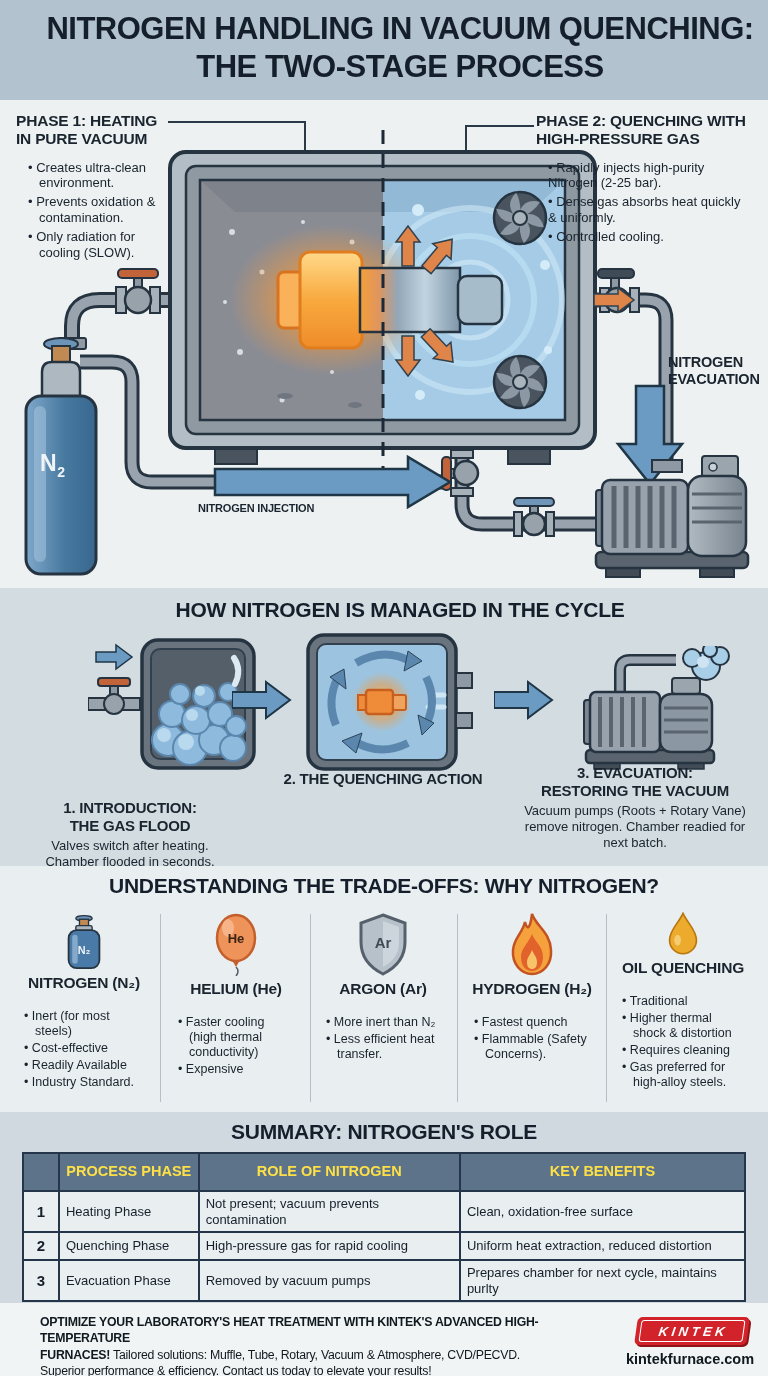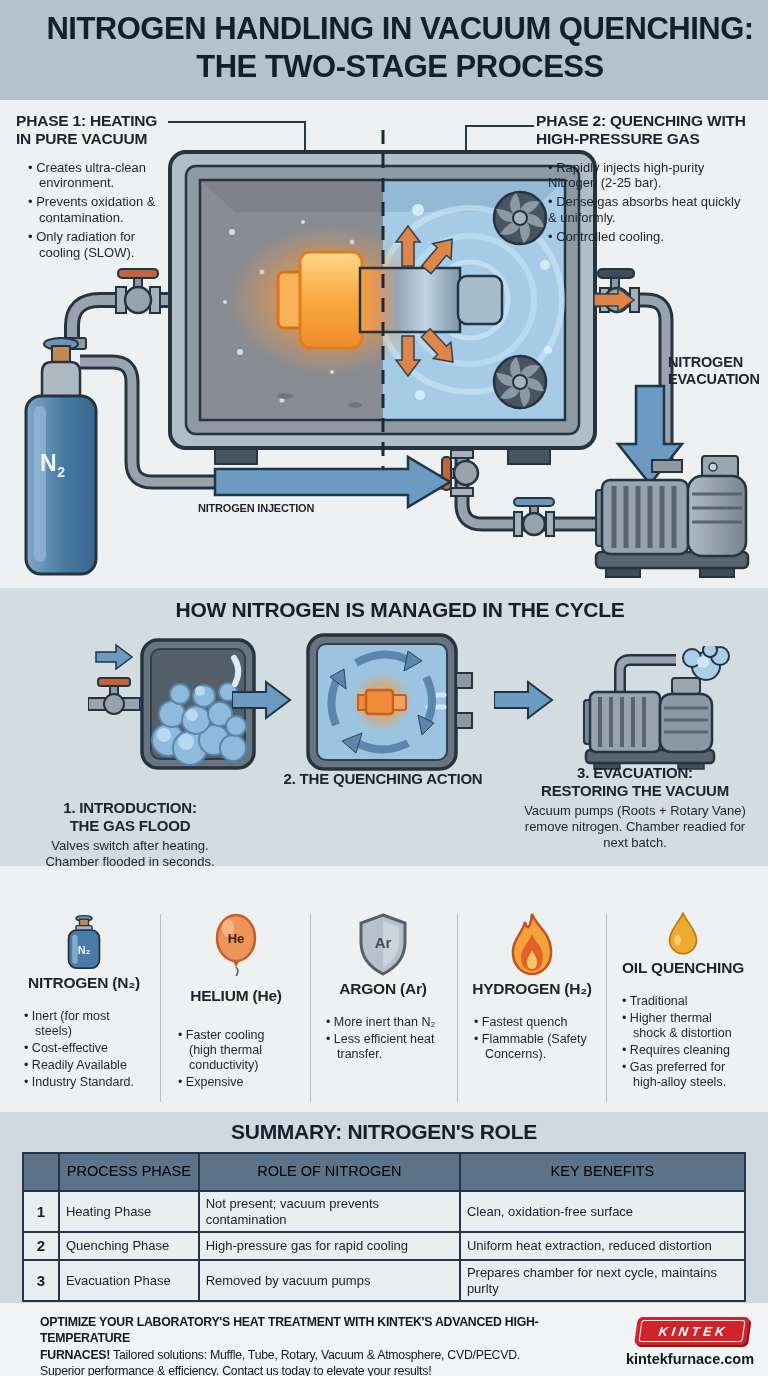--- a/index.html
+++ b/index.html
@@ -41,34 +41,34 @@
   .cap2{left:258px;top:182px;width:250px;}
   .cap3{left:512px;top:176px;width:246px;}
   
   .sec3{left:0;top:866px;width:768px;height:246px;background:#e9eef0;}
   .sec3 .sec-h{left:0;top:8px;}
   .tcol{top:46px;height:192px;display:flex;flex-direction:column;align-items:center;}
   .tcol h3{margin:4px 0 5px 0;font-size:15.5px;font-weight:800;letter-spacing:-0.2px;text-align:center;}
   .tcol .blist{align-self:flex-start;font-size:12.5px;line-height:1.2;}
   .tcol .blist li{margin-bottom:2px;}
   .c1{left:12px;width:144px;}
-  .c2{left:166px;width:140px;justify-content:space-between;}
+  .c2{left:166px;width:140px;}
   .c3{left:314px;width:138px;}
   .c4{left:462px;width:140px;}
   .c5{left:610px;width:146px;}
   .vdiv{top:914px;width:0;height:188px;border-left:1.5px solid #b4bfc8;}
   
   .sec4{left:0;top:1112px;width:768px;height:191px;background:#cfd9df;}
   .sec4 .sec-h{left:0;top:8px;}
   table.summary{
     position:absolute;left:22px;top:40px;width:724px;
     border-collapse:collapse;font-size:13px;line-height:1.2;
   }
   table.summary th,table.summary td{border:2px solid #26364a;padding:4px 6px;}
-  table.summary th{background:#5d7389;color:#000000;font-size:14.5px;font-weight:400;text-align:center;height:28px;}
+  table.summary th{background:#5d7389;color:#fde047;font-size:14.5px;font-weight:700;text-align:center;height:28px;}
   table.summary td{background:#e9eef1;color:#16202a;}
   td.num{text-align:center;font-weight:800;font-size:15px;background:#e2e9ed;}
   
   .footer{left:0;top:1303px;width:768px;height:73px;background:#f0f4f4;}
   .foot-text{left:40px;top:11px;width:588px;font-size:12.3px;line-height:1.34;letter-spacing:-0.25px;color:#10191f;}
   .foot-text .b{font-weight:800;}
   .logo-box{
     left:636px;top:14px;width:112px;height:28px;background:#d2232a;
     border-radius:5px;transform:skewX(-8deg);
     box-shadow:2px 2px 0 #8f1418;
@@ -446,20 +446,23 @@
     </div>
     <div class="abs step-cap cap3">
       <h3>
         <div>3. EVACUATION:</div>
         <div>RESTORING THE VACUUM</div>
       </h3>
       <div>Vacuum pumps (Roots + Rotary Vane) remove nitrogen. Chamber readied for next batch.</div>
     </div>
   </div>
 
+  <div class="abs sec3">
+    <div class="abs sec-h">UNDERSTANDING THE TRADE-OFFS: WHY NITROGEN?</div>
+  </div>
   <div class="abs vdiv" style="left:160px"></div>
   <div class="abs vdiv" style="left:310px"></div>
   <div class="abs vdiv" style="left:457px"></div>
   <div class="abs vdiv" style="left:606px"></div>
 
   <div class="abs tcol c1" style="top:912px">
     <svg width="60" height="64" viewBox="0 0 60 64">
       <ellipse cx="30" cy="7" rx="9" ry="3" fill="#6b94b8" stroke="#263442" stroke-width="1.5"></ellipse>
       <rect x="25" y="8" width="10" height="8" fill="#c08a52" stroke="#263442" stroke-width="1.5"></rect>
       <rect x="21" y="15" width="18" height="6" rx="2" fill="#aab4bd" stroke="#263442" stroke-width="1.5"></rect>

